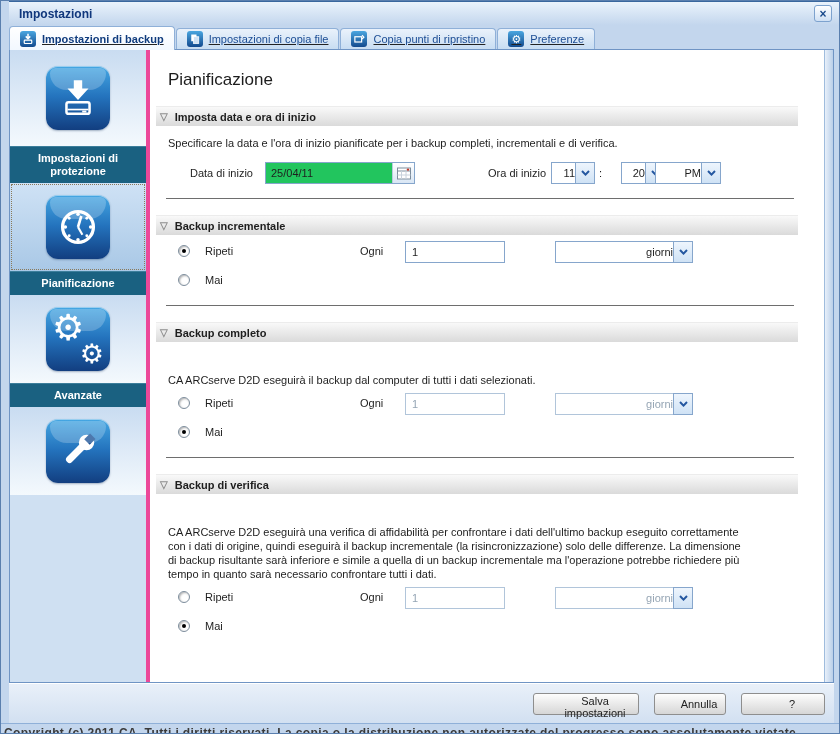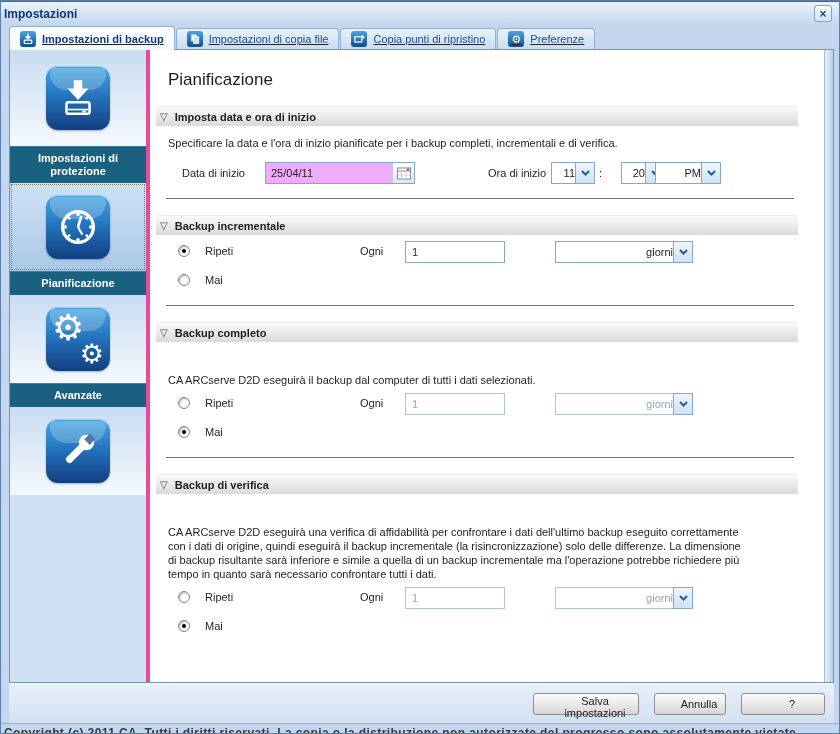--- a/index.html
+++ b/index.html
@@ -4,21 +4,21 @@
 <style>
   html,body{margin:0;padding:0;background:#9db5d2;}
   *{box-sizing:border-box;}
   .window{
     position:relative;width:840px;height:734px;overflow:hidden;
     background:#c3d6ed;border:1px solid #5a7fae;
     font-family:"Liberation Sans",sans-serif;font-size:11px;color:#222;
   }
   
   .titlebar{height:24px;background:linear-gradient(#eaf3fc,#c3d6ed);
-    display:flex;align-items:center;padding-left:3px;border-top:1px solid #39679e;}
+    display:flex;align-items:center;padding-left:10px;border-top:1px solid #39679e;margin-left:8px;}
   .titlebar .title{font-size:12px;font-weight:bold;color:#10377c;}
   .close-btn{position:absolute;top:4px;right:7px;width:18px;height:17px;
     border:1px solid #7da2ce;border-radius:3px;
     background:linear-gradient(#ffffff,#cfe0f4);
     color:#1a4a8c;font-weight:bold;font-size:12px;line-height:14px;text-align:center;
     padding:0;font-family:inherit;cursor:default;}
   
   .tabstrip{display:flex;align-items:flex-end;height:24px;padding-left:8px;gap:1px;text-decoration:underline;}
   .tab{display:flex;align-items:center;gap:6px;height:21px;padding:0 10px;
     border:1px solid #8fb0d8;border-bottom:none;border-radius:4px 4px 0 0;
@@ -61,25 +61,25 @@
   .tri{color:#8f8f8f;font-size:10px;line-height:10px;cursor:default;}
   .desc{margin:10px 26px 0 18px;color:#1e1e1e;line-height:14px;}
   .desc.gap{margin-top:31px;}
   .desc-lines{margin:31px 0 0 18px;overflow:hidden;}
   .desc-lines span{display:block;white-space:nowrap;line-height:14px;color:#1e1e1e;}
   .hr{height:1px;background:#6e6e6e;margin:12px 30px 0 16px;}
   
   .date-row{position:relative;height:24px;margin-top:12px;}
   .form-row{position:relative;height:24px;margin-top:5px;}
   .flabel{position:absolute;top:5px;color:#1e1e1e;}
-  .lbl-date{left:32px;}
+  .lbl-date{left:40px;}
   .lbl-time{left:338px;}
   .colon{left:449px;}
   .date-box{position:absolute;left:115px;top:0;width:150px;height:22px;display:flex;
-    border:1px solid #86a6cc;background:#f0abfc;}
+    border:1px solid #86a6cc;background:#22c55e;}
   .date-box input{flex:1;min-width:0;border:none;outline:none;padding:0 5px;
     font-family:inherit;font-size:11px;color:#1e1e1e;background:transparent;}
   .cal-btn{width:22px;border:none;border-left:1px solid #b9cbdd;padding:0;
     background:linear-gradient(#ffffff,#d9e6f4);display:flex;align-items:center;justify-content:center;}
   .dd{position:absolute;top:0;height:22px;display:flex;text-align:right;}
   .dd-h{left:401px;width:44px;}
   .dd-m{left:471px;width:44px;}
   .dd-ap{left:505px;width:66px;}
   .dd-every{left:405px;top:1px;width:138px;}
   .dd-val{flex:1;border:1px solid #86a6cc;border-right:none;background:#fff;

